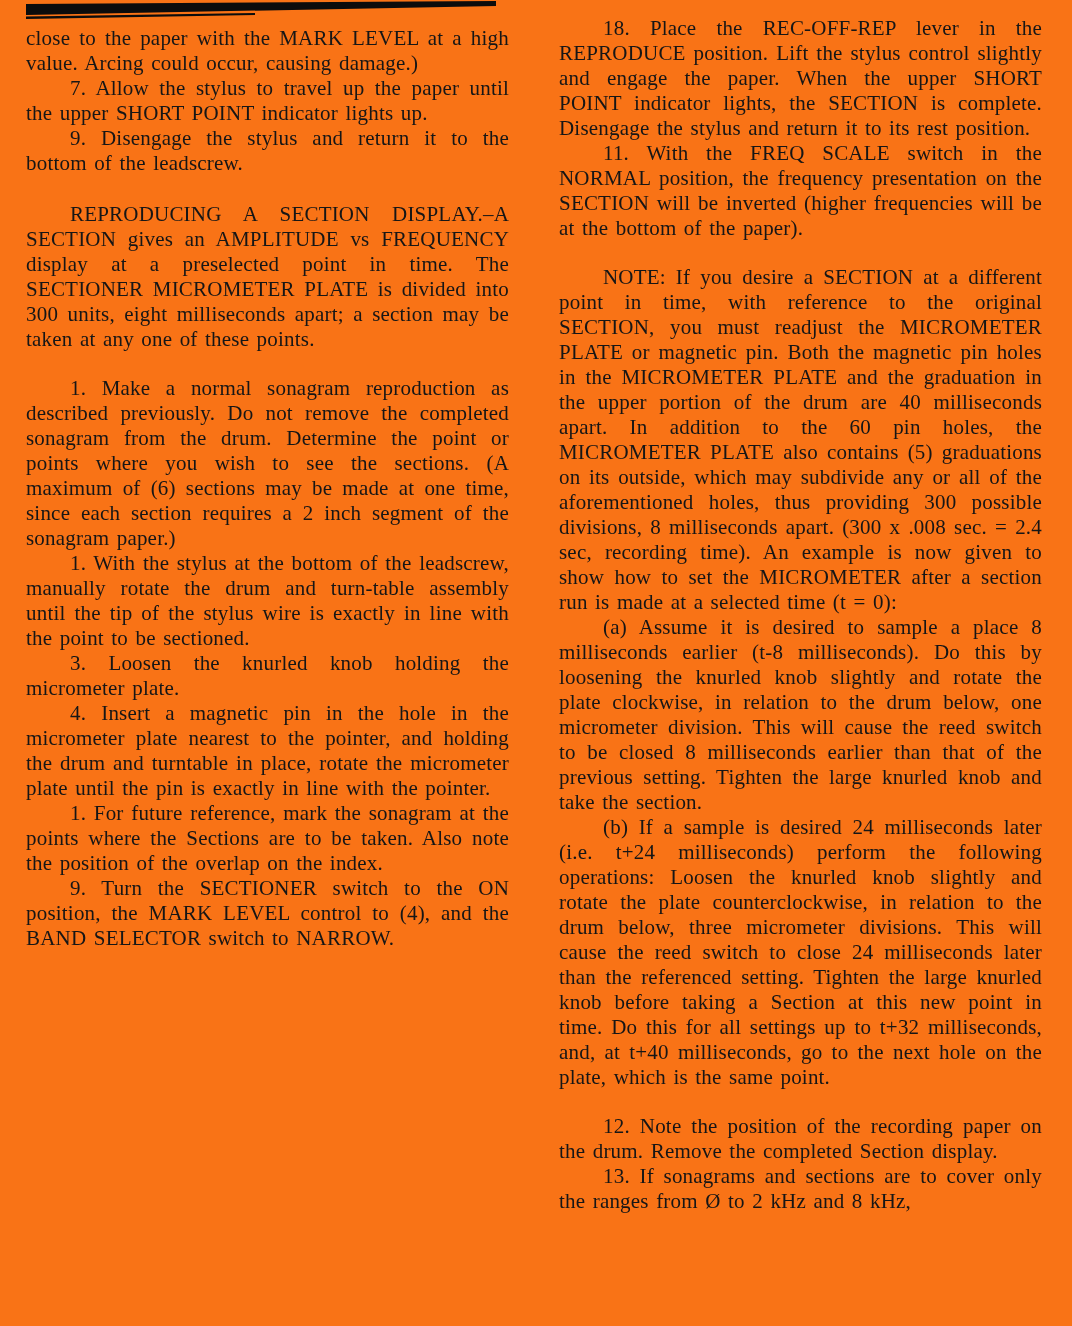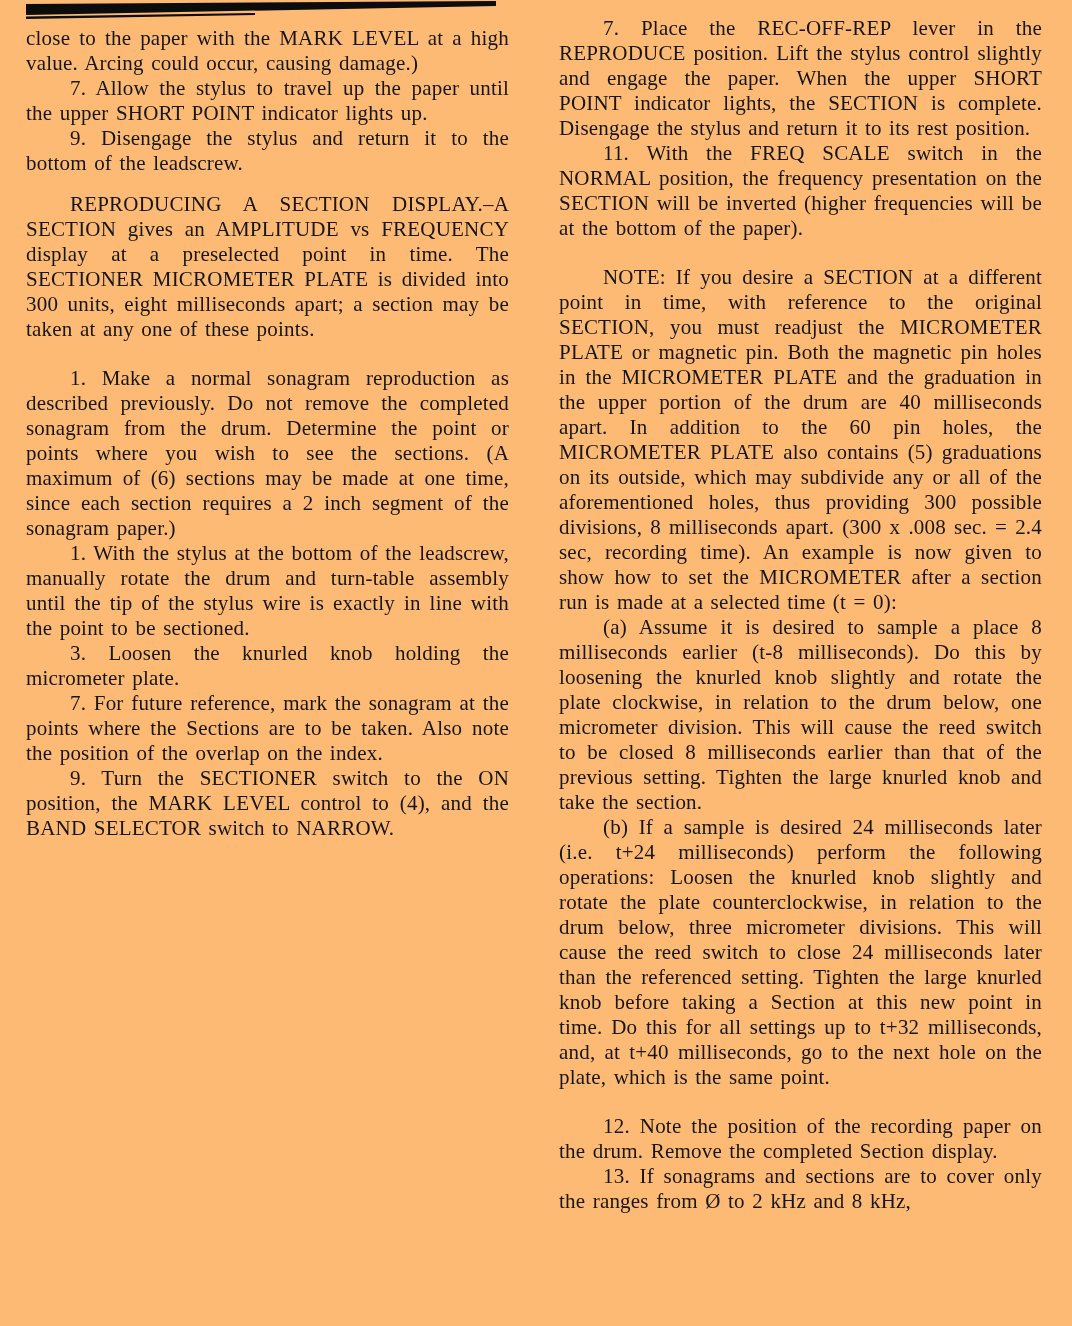--- a/index.html
+++ b/index.html
@@ -5,21 +5,21 @@
   html, body {
     margin: 0;
     padding: 0;
     background: #e8e8e4;
   }
   .page {
     position: relative;
     width: 1072px;
     height: 1326px;
     margin: 0 auto;
-    background: #fdba74;
+    background: #f97316;
     overflow: hidden;
     font-family: "Liberation Serif", "DejaVu Serif", serif;
     color: #161616;
   }
   .scan-bar {
     position: absolute;
     top: 0;
     left: 0;
     width: 520px;
     height: 24px;
@@ -39,21 +39,21 @@
   p.para {
     margin: 0;
     font-size: 21px;
     line-height: 25px;
     text-align: justify;
     word-spacing: 2px;
     letter-spacing: 0.2px;
   }
   p.para.indent { text-indent: 44px; }
   p.para.gap-before { margin-top: 24px; }
-  p.para.gap-before-lg { margin-top: 16px; }
+  p.para.gap-before-lg { margin-top: 26px; }
 </style>
 </head>
 <body>
 
 <div class="page">
 
   <svg class="scan-bar" viewBox="0 0 520 24" xmlns="http://www.w3.org/2000/svg">
     <polygon points="26,4 496,1 496,6 26,15" fill="#0c0c0c"></polygon>
     <polygon points="26,16.5 255,13 255,15 26,19" fill="#0c0c0c"></polygon>
   </svg>
@@ -61,26 +61,27 @@
   <div class="columns">
 
     <div class="col col-left">
       <p class="para">close to the paper with the MARK LEVEL at a high value. Arcing could occur, causing damage.)</p>
       <p class="para indent">7.  Allow the stylus to travel up the paper until the upper SHORT POINT indicator lights up.</p>
       <p class="para indent">9.  Disengage the stylus and return it to the bottom of the leadscrew.</p>
       <p class="para indent gap-before-lg">REPRODUCING A SECTION DISPLAY.–A SECTION gives an AMPLITUDE vs FREQUENCY display at a preselected point in time. The SECTIONER MICROMETER PLATE is divided into 300 units, eight milliseconds apart; a section may be taken at any one of these points.</p>
       <p class="para indent gap-before">1. Make a normal sonagram reproduction as described previously. Do not remove the completed sonagram from the drum. Determine the point or points where you wish to see the sections. (A maximum of (6) sections may be made at one time, since each section requires a 2 inch segment of the sonagram paper.)</p>
       <p class="para indent">1. With the stylus at the bottom of the leadscrew, manually rotate the drum and turn-table assembly until the tip of the stylus wire is exactly in line with the point to be sectioned.</p>
       <p class="para indent">3. Loosen the knurled knob holding the micrometer plate.</p>
-      <p class="para indent">7. For future reference, mark the sonagram at the points where the Sections are to be taken. Also note the position of the overlap on the index.</p>
+      <p class="para indent">4. Insert a magnetic pin in the hole in the micrometer plate nearest to the pointer, and holding the drum and turntable in place, rotate the micrometer plate until the pin is exactly in line with the pointer.</p>
+      <p class="para indent">1. For future reference, mark the sonagram at the points where the Sections are to be taken. Also note the position of the overlap on the index.</p>
       <p class="para indent">9. Turn the SECTIONER switch to the ON position, the MARK LEVEL control to (4), and the BAND SELECTOR switch to NARROW.</p>
     </div>
 
     <div class="col col-right">
-      <p class="para indent">7. Place the REC-OFF-REP lever in the REPRODUCE position. Lift the stylus control slightly and engage the paper. When the upper SHORT POINT indicator lights, the SECTION is complete. Disengage the stylus and return it to its rest position.</p>
+      <p class="para indent">18. Place the REC-OFF-REP lever in the REPRODUCE position. Lift the stylus control slightly and engage the paper. When the upper SHORT POINT indicator lights, the SECTION is complete. Disengage the stylus and return it to its rest position.</p>
       <p class="para indent">11. With the FREQ SCALE switch in the NORMAL position, the frequency presentation on the SECTION will be inverted (higher frequencies will be at the bottom of the paper).</p>
       <p class="para indent gap-before">NOTE: If you desire a SECTION at a different point in time, with reference to the original SECTION, you must readjust the MICROMETER PLATE or magnetic pin. Both the magnetic pin holes in the MICROMETER PLATE and the graduation in the upper portion of the drum are 40 milliseconds apart. In addition to the 60 pin holes, the MICROMETER PLATE also contains (5) graduations on its outside, which may subdivide any or all of the aforementioned holes, thus providing 300 possible divisions, 8 milliseconds apart. (300 x .008 sec. = 2.4 sec, recording time). An example is now given to show how to set the MICROMETER after a section run is made at a selected time (t = 0):</p>
       <p class="para indent">(a) Assume it is desired to sample a place 8 milliseconds earlier (t-8 milliseconds). Do this by loosening the knurled knob slightly and rotate the plate clockwise, in relation to the drum below, one micrometer division. This will cause the reed switch to be closed 8 milliseconds earlier than that of the previous setting. Tighten the large knurled knob and take the section.</p>
       <p class="para indent">(b) If a sample is desired 24 milliseconds later (i.e. t+24 milliseconds) perform the following operations: Loosen the knurled knob slightly and rotate the plate counterclockwise, in relation to the drum below, three micrometer divisions. This will cause the reed switch to close 24 milliseconds later than the referenced setting. Tighten the large knurled knob before taking a Section at this new point in time. Do this for all settings up to t+32 milliseconds, and, at t+40 milliseconds, go to the next hole on the plate, which is the same point.</p>
       <p class="para indent gap-before">12. Note the position of the recording paper on the drum. Remove the completed Section display.</p>
       <p class="para indent">13. If sonagrams and sections are to cover only the ranges from Ø to 2 kHz and 8 kHz,</p>
     </div>
 
   </div>
 </div>

